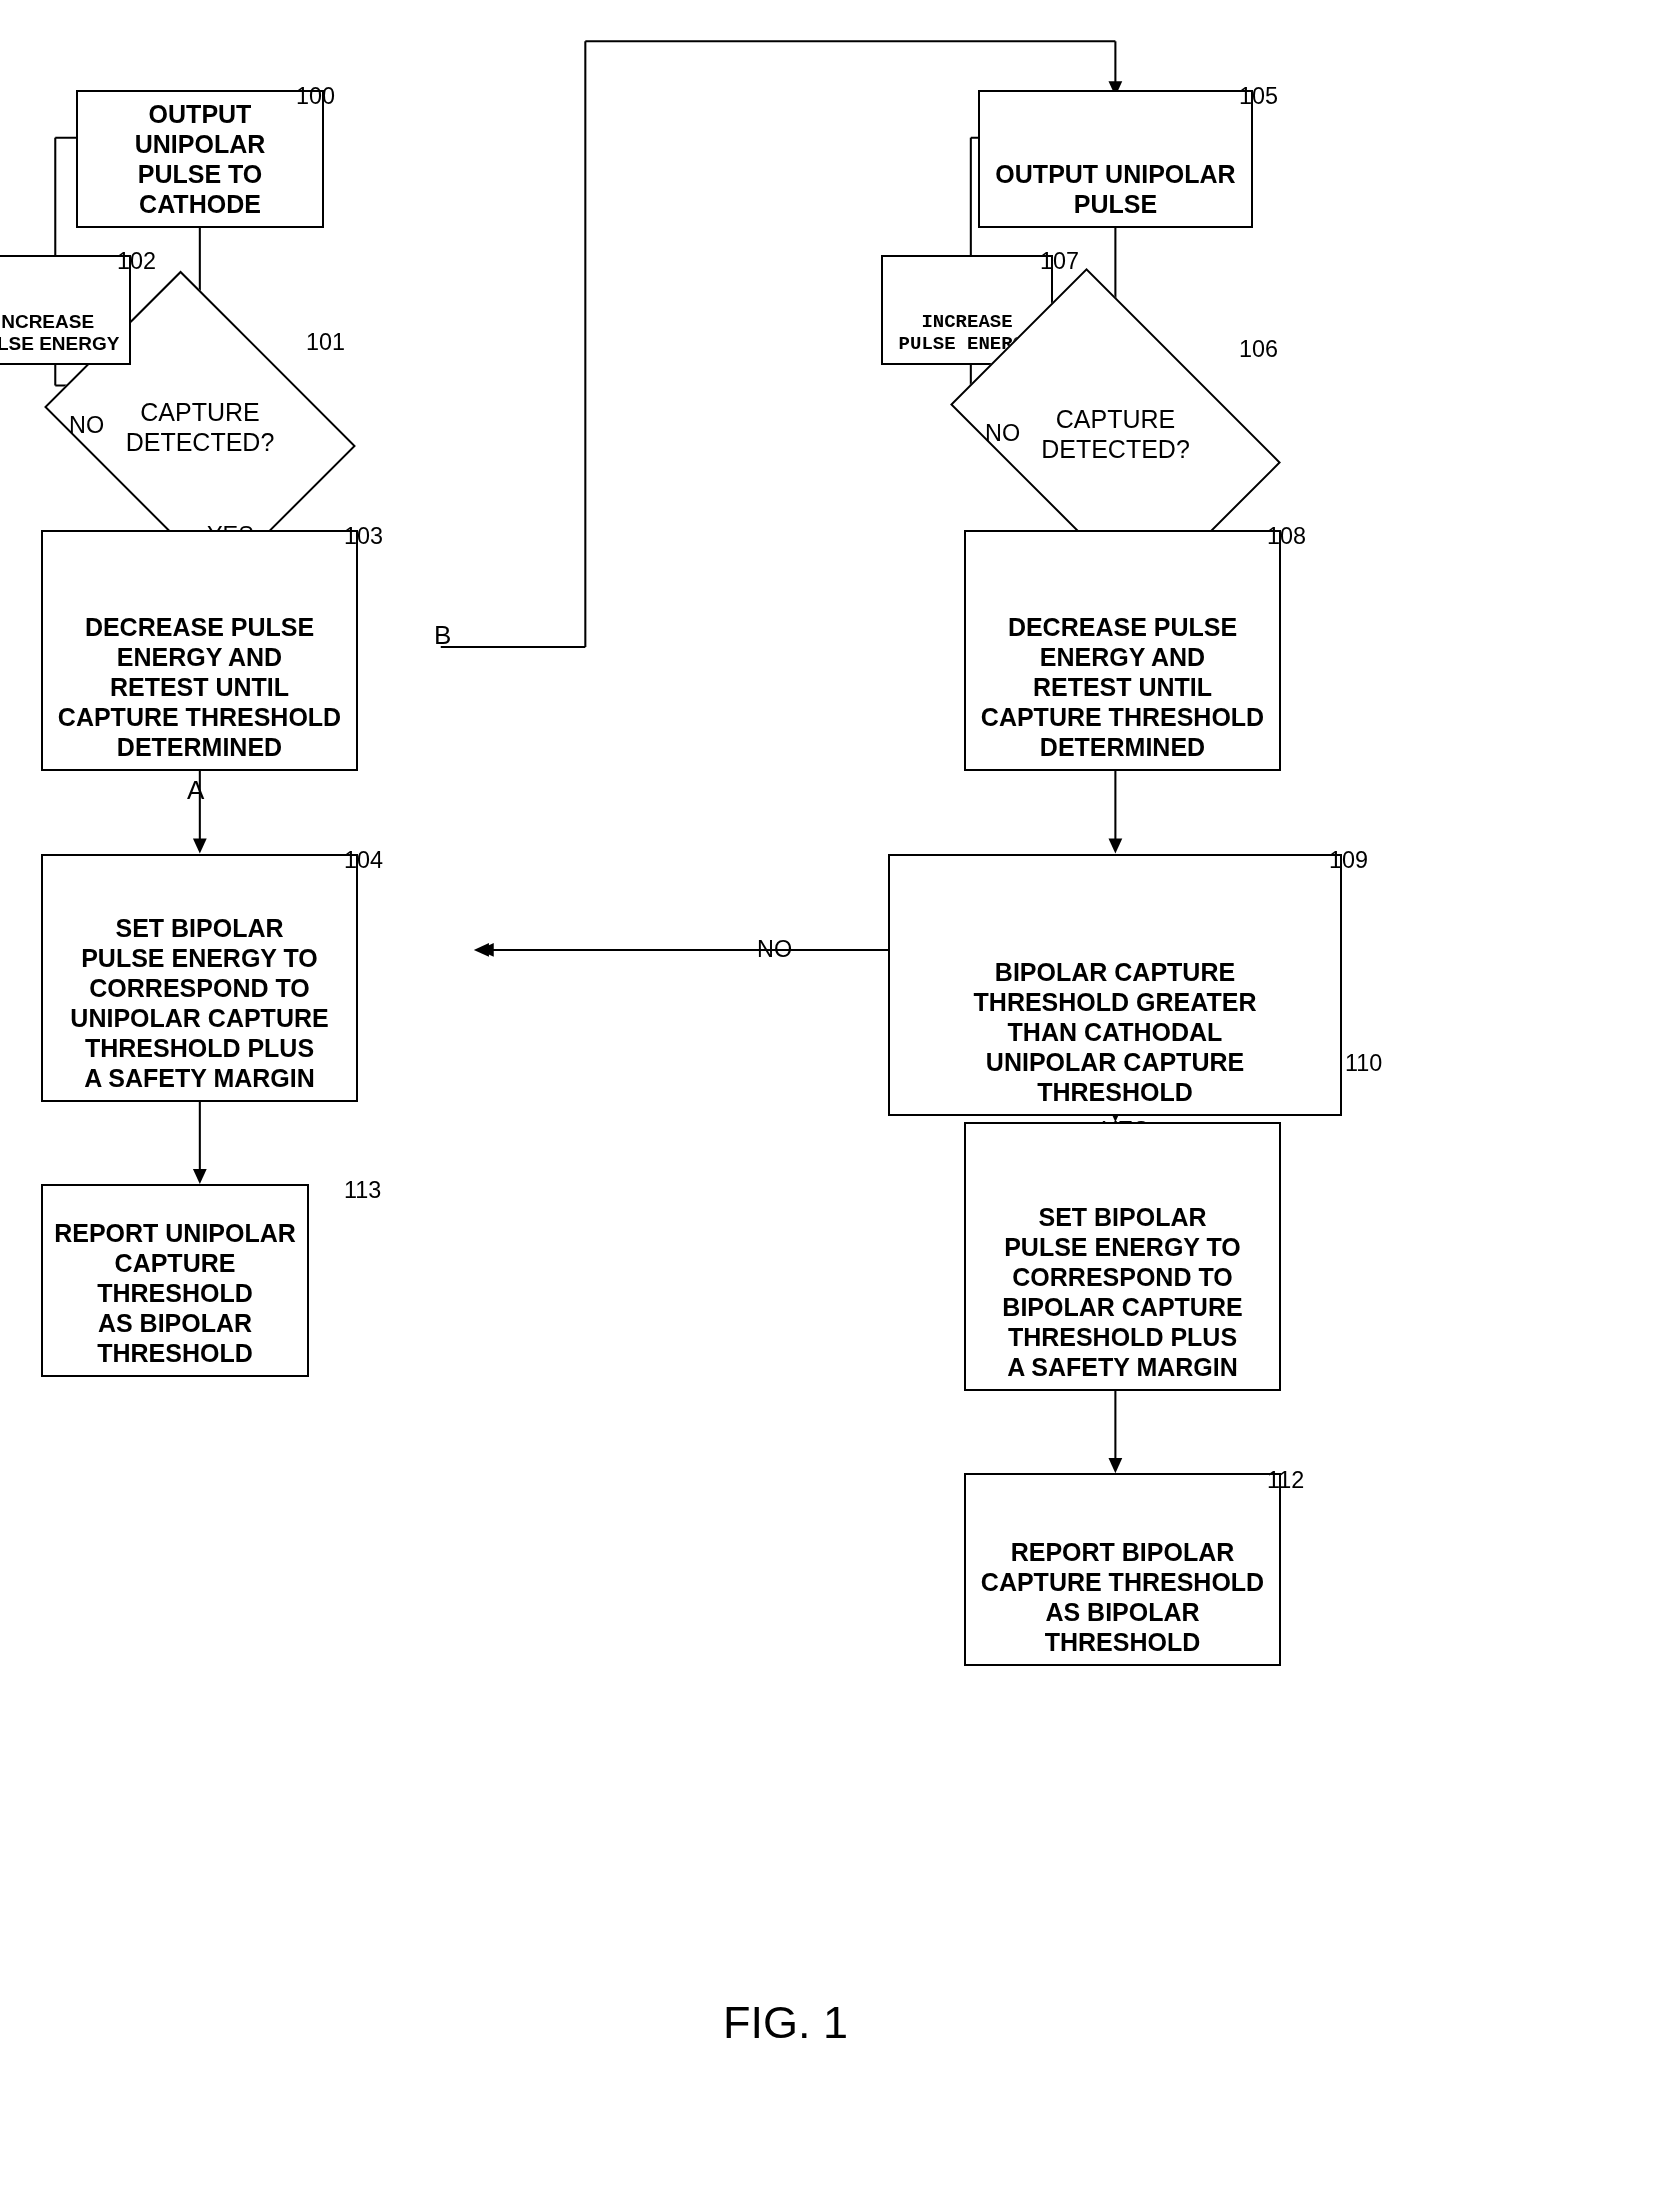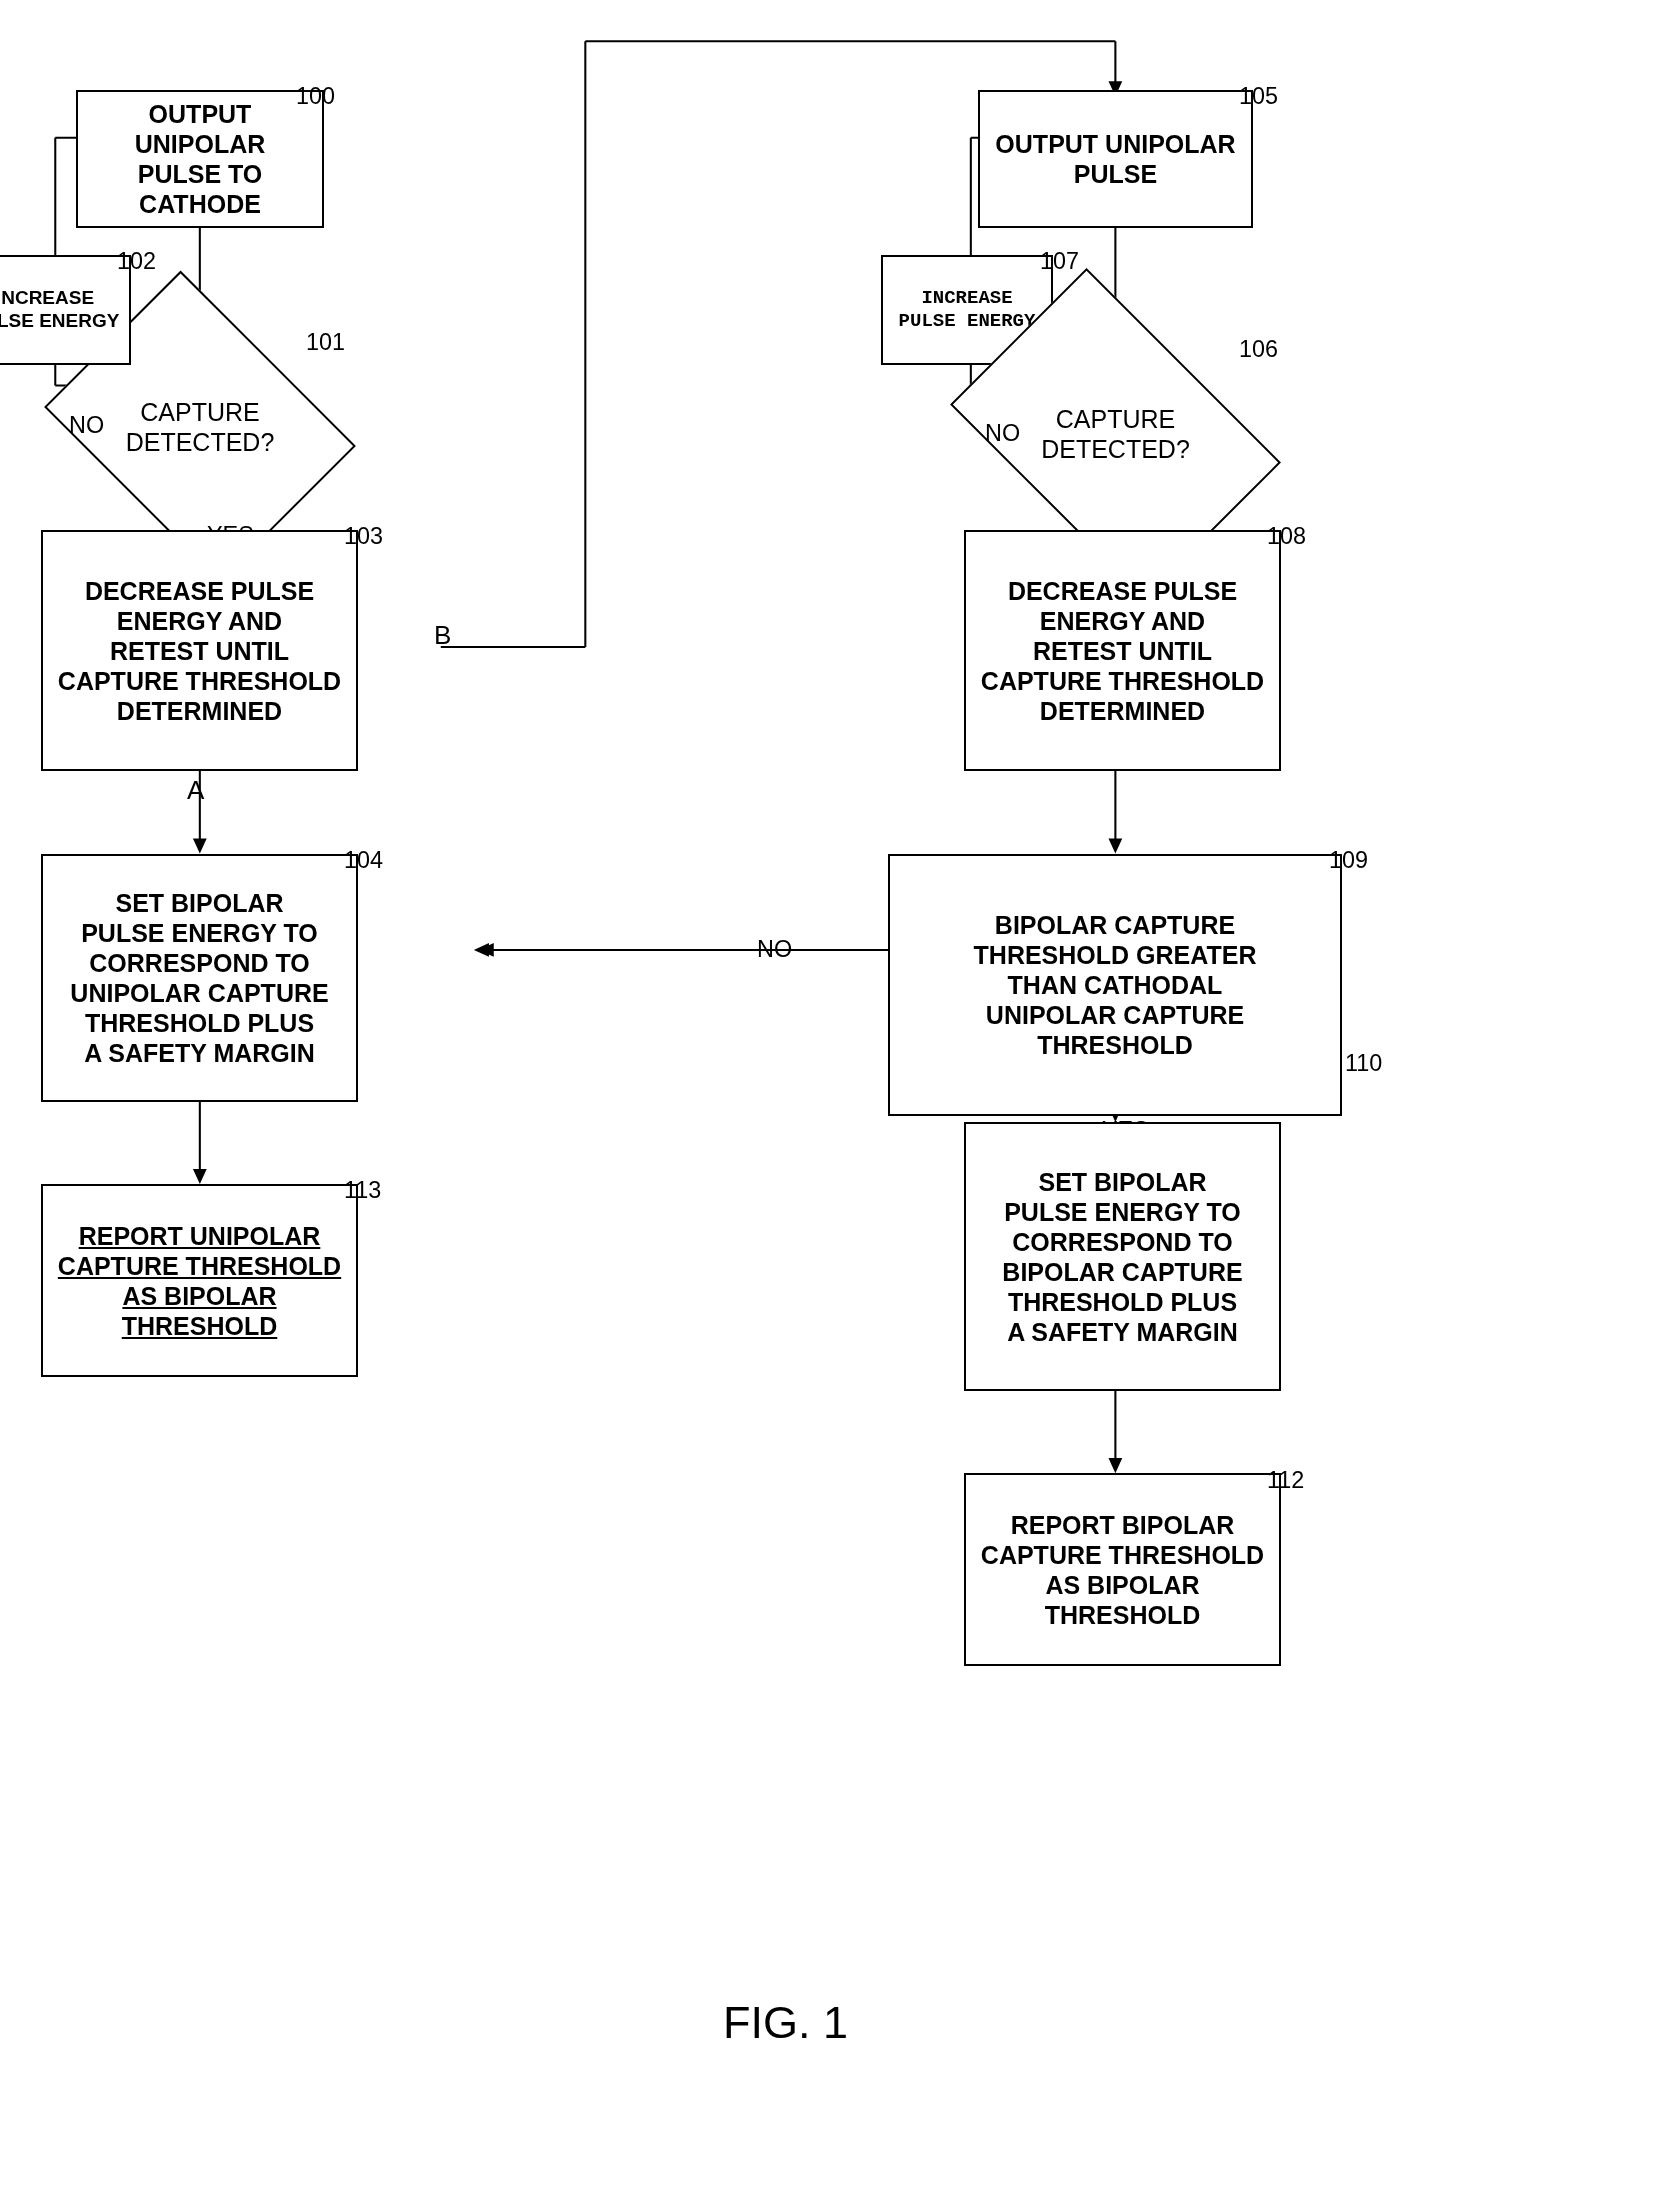--- a/index.html
+++ b/index.html
@@ -14,21 +14,21 @@
     .diagram-container {
       position: relative;
       width: 1678px;
       height: 2134px;
     }
     .box {
       position: absolute;
       border: 2.1px solid #000;
       background: #fff;
       display: flex;
-      align-items: center;
+      align-items: flex-end;
       justify-content: center;
       text-align: center;
       font-size: 25px;
       font-weight: bold;
       font-family: Arial, sans-serif;
       line-height: 1.2;
       padding: 6.9px;
     }
     .diamond {
       position: absolute;
@@ -171,21 +171,21 @@
   <div class="box" style="left:41px; top:854px; width:317px; height:248px;">
     <span style="white-space:pre-line;">SET BIPOLAR
 PULSE ENERGY TO
 CORRESPOND TO
 UNIPOLAR CAPTURE
 THRESHOLD PLUS
 A SAFETY MARGIN</span>
   </div>
   <div class="label" style="left:344px; top:847px;">104</div>
 
-  <div class="box" style="left:41px; top:1184px; width:317px; height:193px;text-decoration:underline;">
+  <div class="box" style="left:41px; top:1184px; width:268px; height:193px;">
     <span style="white-space:pre-line;">REPORT UNIPOLAR
 CAPTURE THRESHOLD
 AS BIPOLAR
 THRESHOLD</span>
   </div>
   <div class="label" style="left:344px; top:1177px;">113</div>
 
   <div class="box" style="left:978px; top:90px; width:275px; height:138px;">
     <span style="white-space:pre-line;">OUTPUT UNIPOLAR
 PULSE</span>

